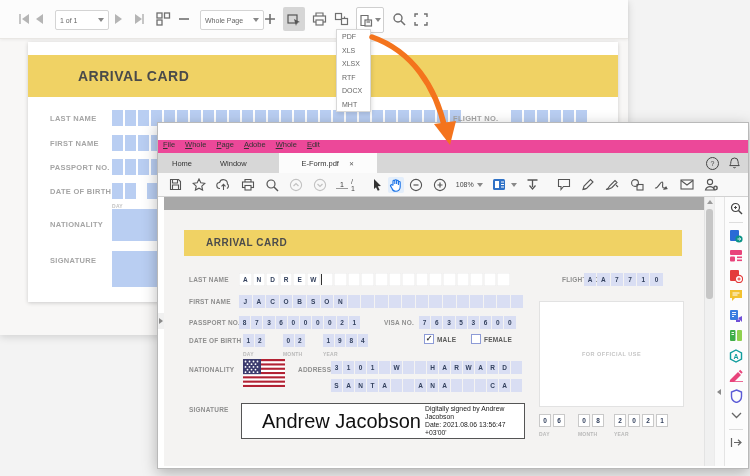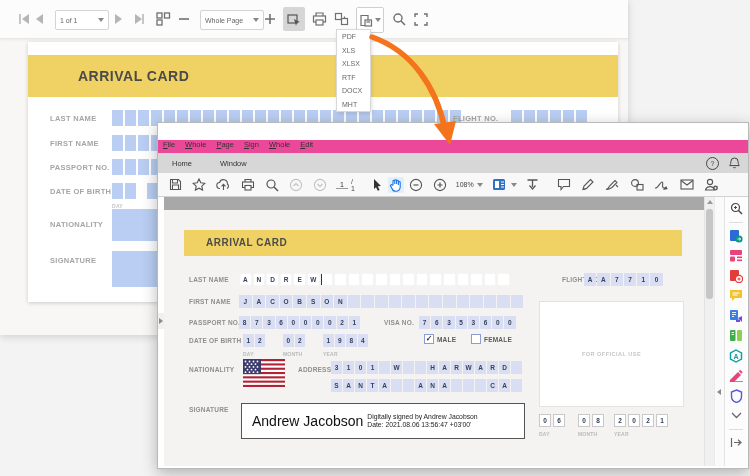--- a/index.html
+++ b/index.html
@@ -61,21 +61,21 @@
   .docarea{left:6px;top:74px;width:540px;height:269px;background:#f4f3f2;overflow:hidden}
   .canvasbar{left:0;top:0;width:100%;height:13px;background:#a8a8a8}
   .band2{left:15px;top:20px;width:498px;height:26px;background:#f0d264}
   .title2{left:37px;top:27px;font-weight:bold;font-size:10px;color:#4c4c4c;letter-spacing:.5px}
   .albl{position:absolute;font-weight:bold;font-size:6.5px;color:#8f8f8f;letter-spacing:.2px}
   .asub{position:absolute;font-weight:bold;font-size:5px;color:#b9b9b9;letter-spacing:.2px}
   .chk{position:absolute;width:8px;height:8px;border:1px solid #8d9bd6;background:#fff;
        font-size:8px;line-height:8px;text-align:center;color:#333;font-weight:bold}
   .sigbox{position:absolute;left:72px;top:193px;width:282px;height:34px;background:#fff;border:1px solid #555;
           display:flex;align-items:center}
-  .signame{font-size:14px;color:#111;margin-left:10px;white-space:nowrap}
+  .signame{font-size:20px;color:#111;margin-left:20px;white-space:nowrap}
   .signote{font-size:6.8px;color:#222;line-height:8px;margin-left:4px}
   .offbox{position:absolute;left:370px;top:91px;width:143px;height:104px;background:#fff;border:1px solid #e2e2e2;
           display:flex;align-items:center;justify-content:center}
   .offtxt{font-size:5.5px;color:#c4c4c4;letter-spacing:.5px;font-weight:bold}
 
   
   .vscroll{left:546px;top:74px;width:10px;height:269px;background:#f0f0f0;border-left:1px solid #e3e3e3;box-sizing:border-box}
   .vthumb{left:1px;top:12px;width:7px;height:90px;background:#c6c6c6;border-radius:3px}
   .handle-strip{left:556px;top:74px;width:10px;height:269px;background:#fafafa;border-left:1px solid #ebebeb;box-sizing:border-box}
   .rpanel{left:566px;top:74px;width:23px;height:269px;background:#fcfcfc;border-left:1px solid #e4e4e4;box-sizing:border-box;
@@ -317,28 +317,32 @@
     <div class="menu-item">MHT</div>
   </div>
 
   <div class="abs acro">
 
 
     <div class="abs menubar">
       <span>File</span>
       <span>Whole</span>
       <span>Page</span>
-      <span>Sign</span>
+      <span>Adobe</span>
       <span>Whole</span>
       <span>Edit</span>
     </div>
 
     <div class="abs tabbar">
       <div class="tab">Home</div>
       <div class="tab">Window</div>
+      <div class="tab doc" style="margin-left:18px">
+        <span>E-Form.pdf</span>
+        <span style="font-size:6px;color:#555">✕</span>
+      </div>
       <div style="margin-left:auto;display:flex;align-items:center;gap:10px;margin-right:8px;height:20px">
         <span style="width:11px;height:11px;border:1px solid #444;border-radius:50%;font-size:7px;color:#444;text-align:center;line-height:11px">?</span>
         <svg width="11" height="12">
             <path d="M5.5 1a3.6 3.6 0 013.6 3.6c0 3 1.2 4 1.2 4H.7s1.2-1 1.2-4A3.6 3.6 0 015.5 1zM4.3 10a1.3 1.3 0 002.4 0" fill="none" stroke="#444" stroke-width="1"></path>
           </svg>
       </div>
     </div>
 
     <div class="abs atoolbar">
       <svg class="aico" width="13" height="13">

